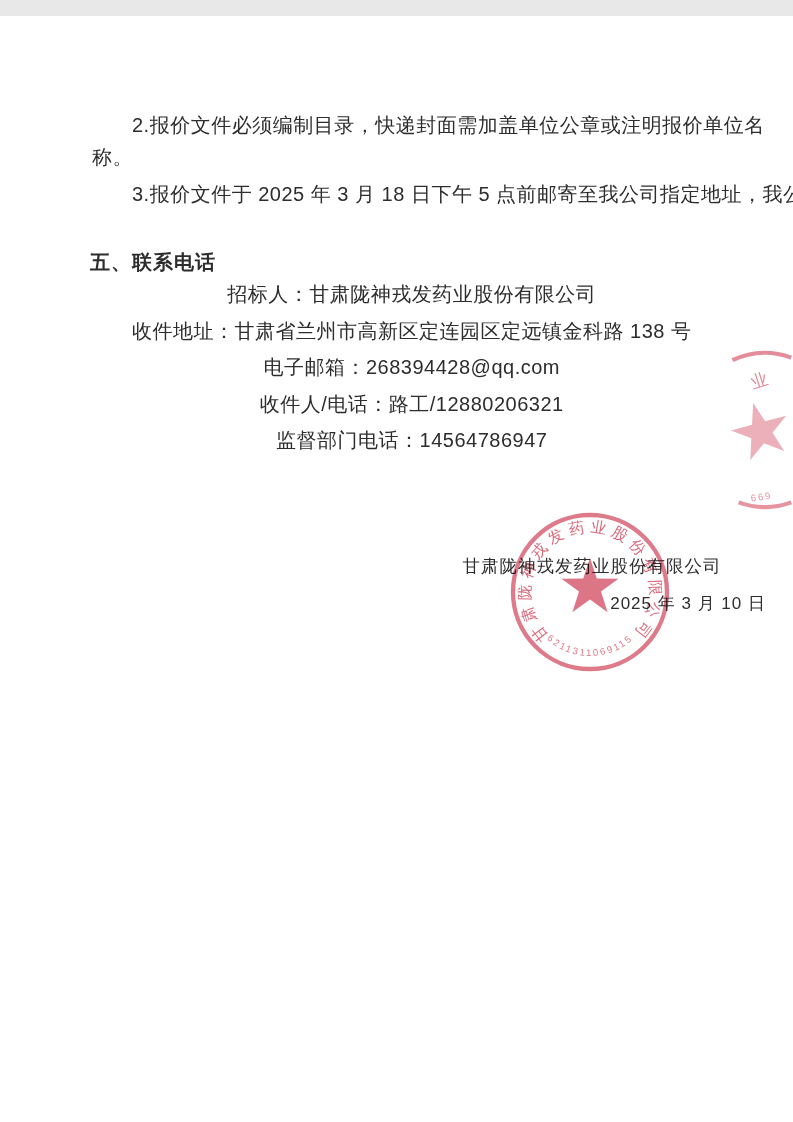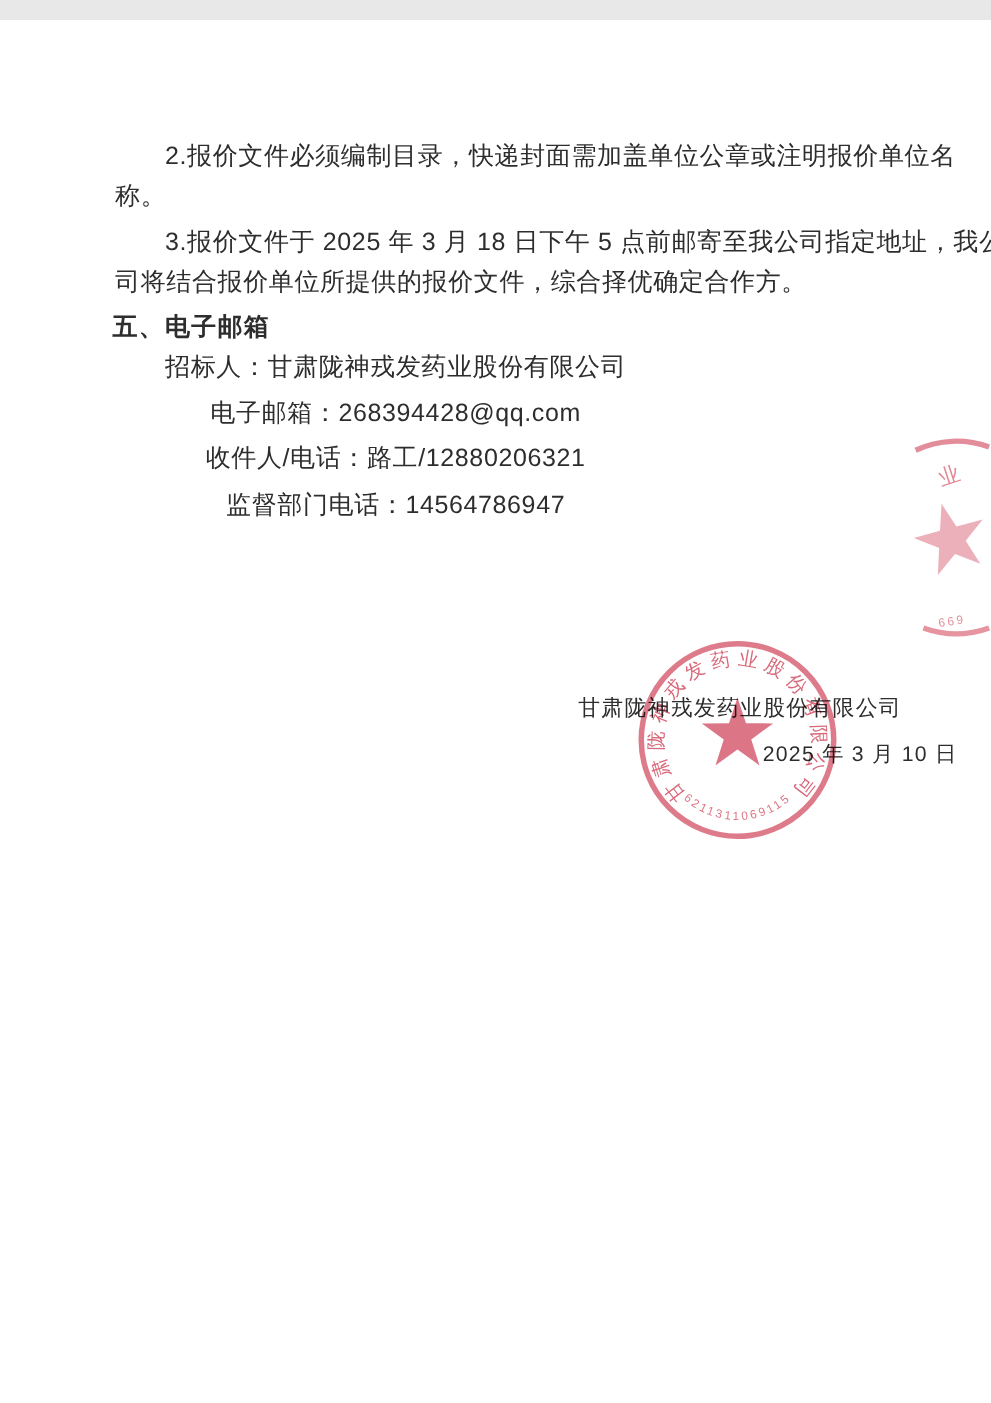--- a/index.html
+++ b/index.html
@@ -78,27 +78,27 @@
 
 <div class="page">
 
   <div class="para" style="top:93px">
     <div class="line indent">2.报价文件必须编制目录，快递封面需加盖单位公章或注明报价单位名</div>
     <div class="line">称。</div>
   </div>
 
   <div class="para" style="top:162px">
     <div class="line indent">3.报价文件于 2025 年 3 月 18 日下午 5 点前邮寄至我公司指定地址，我公</div>
-    <div class="line">司将结合报价单位所提供的报价文件，综合择优确定合作方。</div>
   </div>
 
-  <div class="heading">五、电子邮箱</div>
+  <div class="heading">五、联系电话</div>
 
   <div class="contacts">
     <div class="contact-line">招标人：甘肃陇神戎发药业股份有限公司</div>
+    <div class="contact-line">收件地址：甘肃省兰州市高新区定连园区定远镇金科路 138 号</div>
     <div class="contact-line">电子邮箱：268394428@qq.com</div>
     <div class="contact-line">收件人/电话：路工/12880206321</div>
     <div class="contact-line">监督部门电话：14564786947</div>
   </div>
 
   <div class="sig-company">甘肃陇神戎发药业股份有限公司</div>
   <div class="sig-date">2025 年 3 月 10 日</div>
 
   <svg class="seal" viewBox="-82 -82 164 166">
     <defs>

